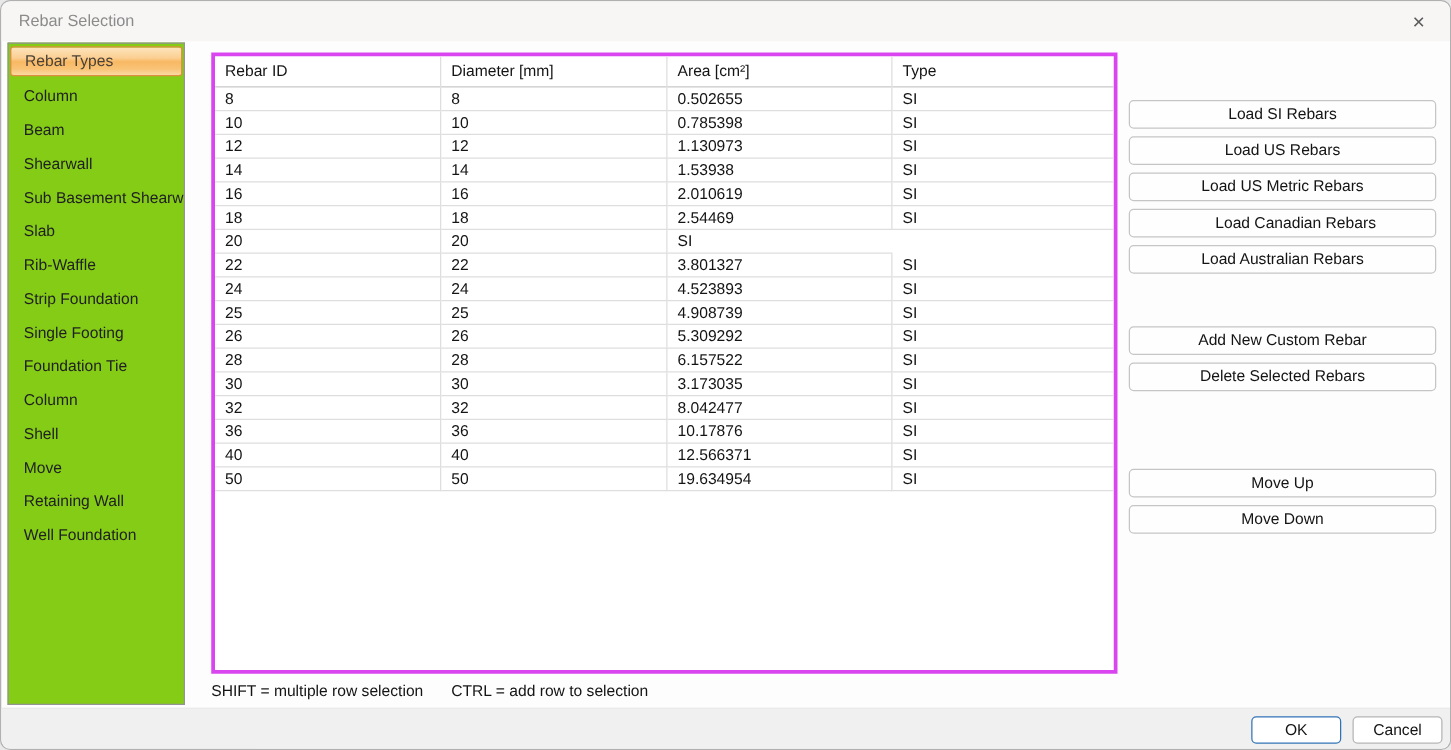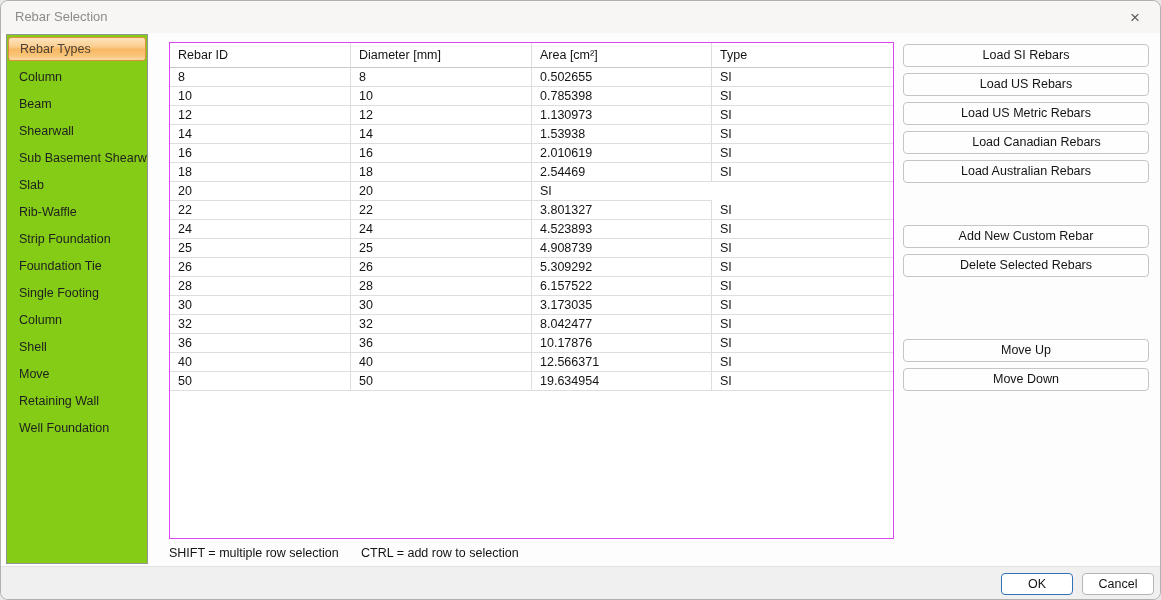--- a/index.html
+++ b/index.html
@@ -11,34 +11,34 @@
   .titlebar{position:absolute;left:0;top:0;right:0;height:32px;background:#f7f6f5;border-radius:8px 8px 0 0;}
   .title{position:absolute;left:14px;top:8px;font-size:13px;color:#8b8b8b;}
   .close{position:absolute;right:10px;top:4px;width:30px;height:25px;text-align:center;line-height:25px;font-size:17px;color:#5c5c5c;cursor:default;}
   .sidebar{position:absolute;left:5px;top:33px;width:142px;height:530px;border:1px solid #949494;background:#84cc16;box-sizing:border-box;padding-top:1px;}
   .sb-item{height:27px;line-height:27px;padding-left:12px;font-size:12.5px;color:#1f1f1f;white-space:nowrap;overflow:hidden;}
   .sb-item.selected{
     height:22px;line-height:22px;margin:1px 1px 3px 1px;padding-left:11px;
     border:1px solid #dd8f3d;border-radius:3px;color:#4a4238;
     background:linear-gradient(180deg,#fde4bc 0%,#fbcf92 38%,#f8b863 52%,#f9c377 78%,#fbd9a2 100%);
   }
-  .tbl{position:absolute;left:168px;top:41px;width:725px;height:497px;border:1px solid #d946ef;background:#ffffff;box-sizing:border-box;overflow:hidden;}
+  .tbl{position:absolute;left:168px;top:41px;width:725px;height:497px;border:3px solid #d946ef;background:#ffffff;box-sizing:border-box;overflow:hidden;}
   .tr{display:grid;grid-template-columns:181px 181px 180px 1fr;}
   .td{padding-left:8px;font-size:12.5px;color:#141414;border-right:1px solid #dedede;white-space:nowrap;overflow:hidden;box-sizing:border-box;}
   .td:last-child{border-right:none;}
   .tr.head .td{height:25px;line-height:25px;border-bottom:1px solid #c9c9c9;}
   .tr.row .td{height:19px;line-height:18px;border-bottom:1px solid #dedede;}
   .hints{position:absolute;left:168px;top:545px;width:560px;height:16px;font-size:12.5px;color:#141414;}
   .hint-shift{position:absolute;left:0;top:0;}
   .hint-ctrl{position:absolute;left:192px;top:0;}
   .rbtn{
     position:absolute;left:902px;width:246px;height:23px;box-sizing:border-box;
     border:1px solid #c5c5c5;border-radius:4px;background:#fefefe;
     font-family:"Liberation Sans",sans-serif;font-size:12.5px;color:#141414;
-    text-align:center;line-height:21px;padding:0;cursor:default;
+    text-align:center;line-height:21px;padding:0;cursor:default;margin-top:36px;
   }
   .footer{position:absolute;left:0;right:0;bottom:0;height:33px;background:#f0f0f0;border-top:1px solid #e2e2e2;border-radius:0 0 8px 8px;box-sizing:border-box;}
   .fbtn{
     position:absolute;width:72px;height:22px;box-sizing:border-box;top:572px;
     border-radius:4px;background:#ffffff;font-family:"Liberation Sans",sans-serif;
     font-size:12.5px;color:#141414;text-align:center;line-height:19px;padding:0;cursor:default;
   }
   .fbtn.ok{left:1000px;border:1.5px solid #3173b5;}
   .fbtn.cancel{left:1081px;border:1px solid #b5b5b5;}
 </style>
@@ -54,22 +54,22 @@
 
   <div class="sidebar">
       <div class="sb-item selected">Rebar Types</div>
       <div class="sb-item">Column</div>
       <div class="sb-item">Beam</div>
       <div class="sb-item">Shearwall</div>
       <div class="sb-item">Sub Basement Shearw...</div>
       <div class="sb-item">Slab</div>
       <div class="sb-item">Rib-Waffle</div>
       <div class="sb-item">Strip Foundation</div>
+      <div class="sb-item">Single Footing</div>
       <div class="sb-item">Foundation Tie</div>
-      <div class="sb-item">Single Footing</div>
       <div class="sb-item">Column</div>
       <div class="sb-item">Shell</div>
       <div class="sb-item">Move</div>
       <div class="sb-item">Retaining Wall</div>
       <div class="sb-item">Well Foundation</div>
     </div>
 
   <div class="tbl">
     <div class="tr head">
         <div class="td">Rebar ID</div>

